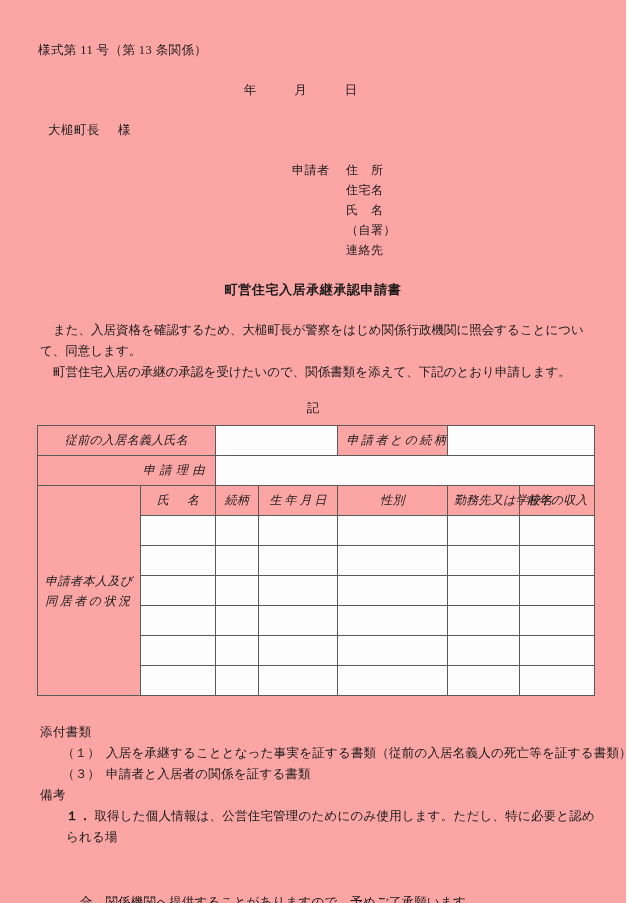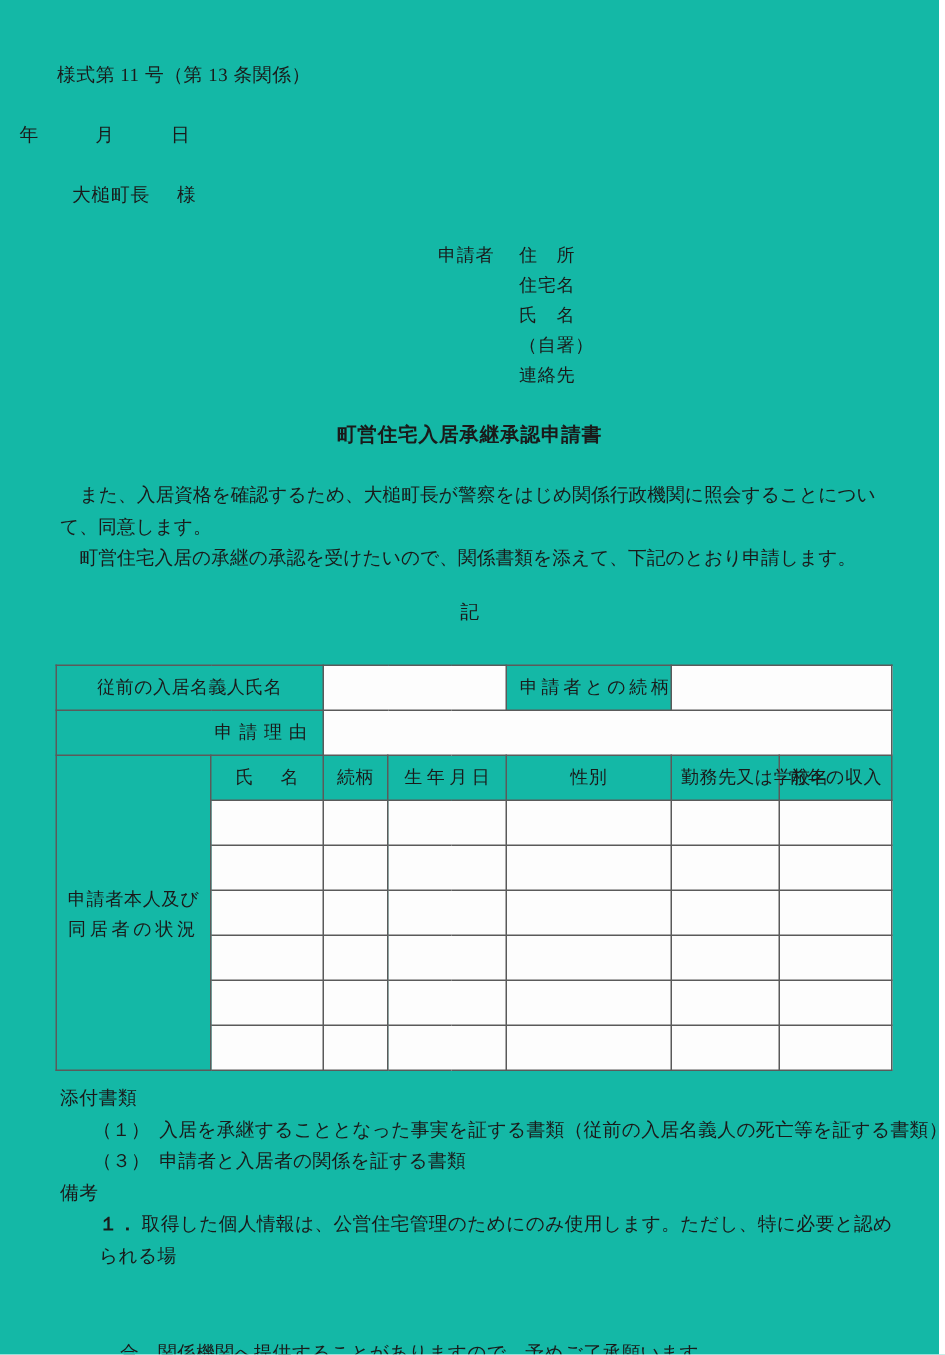--- a/index.html
+++ b/index.html
@@ -9,40 +9,40 @@
     background: #ffffff;
   }
   body {
     font-family: "Liberation Serif", "DejaVu Serif", serif;
     color: #1a1a1a;
   }
   .page {
     position: relative;
     width: 626px;
     height: 903px;
-    background: #14b8a6;
+    background: #fca5a5;
     overflow: hidden;
     box-sizing: border-box;
   }
 
   
   .form-no {
     position: absolute;
     left: 38px;
     top: 42px;
     font-size: 12.5px;
     letter-spacing: 0.4px;
     white-space: nowrap;
   }
   .date-line {
     position: absolute;
     left: 13px;
     right: 38px;
     top: 82px;
-    text-align: left;
+    text-align: center;
     font-size: 12.5px;
     white-space: nowrap;
   }
   .date-line .seg { display: inline-block; }
   .date-line .seg + .seg { margin-left: 38px; }
 
   .addressee {
     position: absolute;
     left: 48px;
     top: 122px;
@@ -106,25 +106,26 @@
     right: 0;
     top: 400px;
     text-align: center;
     font-size: 12.5px;
   }
 
   
   .form-table {
     position: absolute;
     left: 37px;
-    top: 443px;
+    top: 425px;
     width: 557px;
     border-collapse: collapse;
     table-layout: fixed;
     font-size: 12px;
+    font-style: italic;
   }
   .form-table td {
     border: 1px solid #5a5a5a;
     padding: 0 6px;
     height: 30px;
     vertical-align: middle;
     box-sizing: border-box;
   }
   .cell-label {
     text-align: center;

